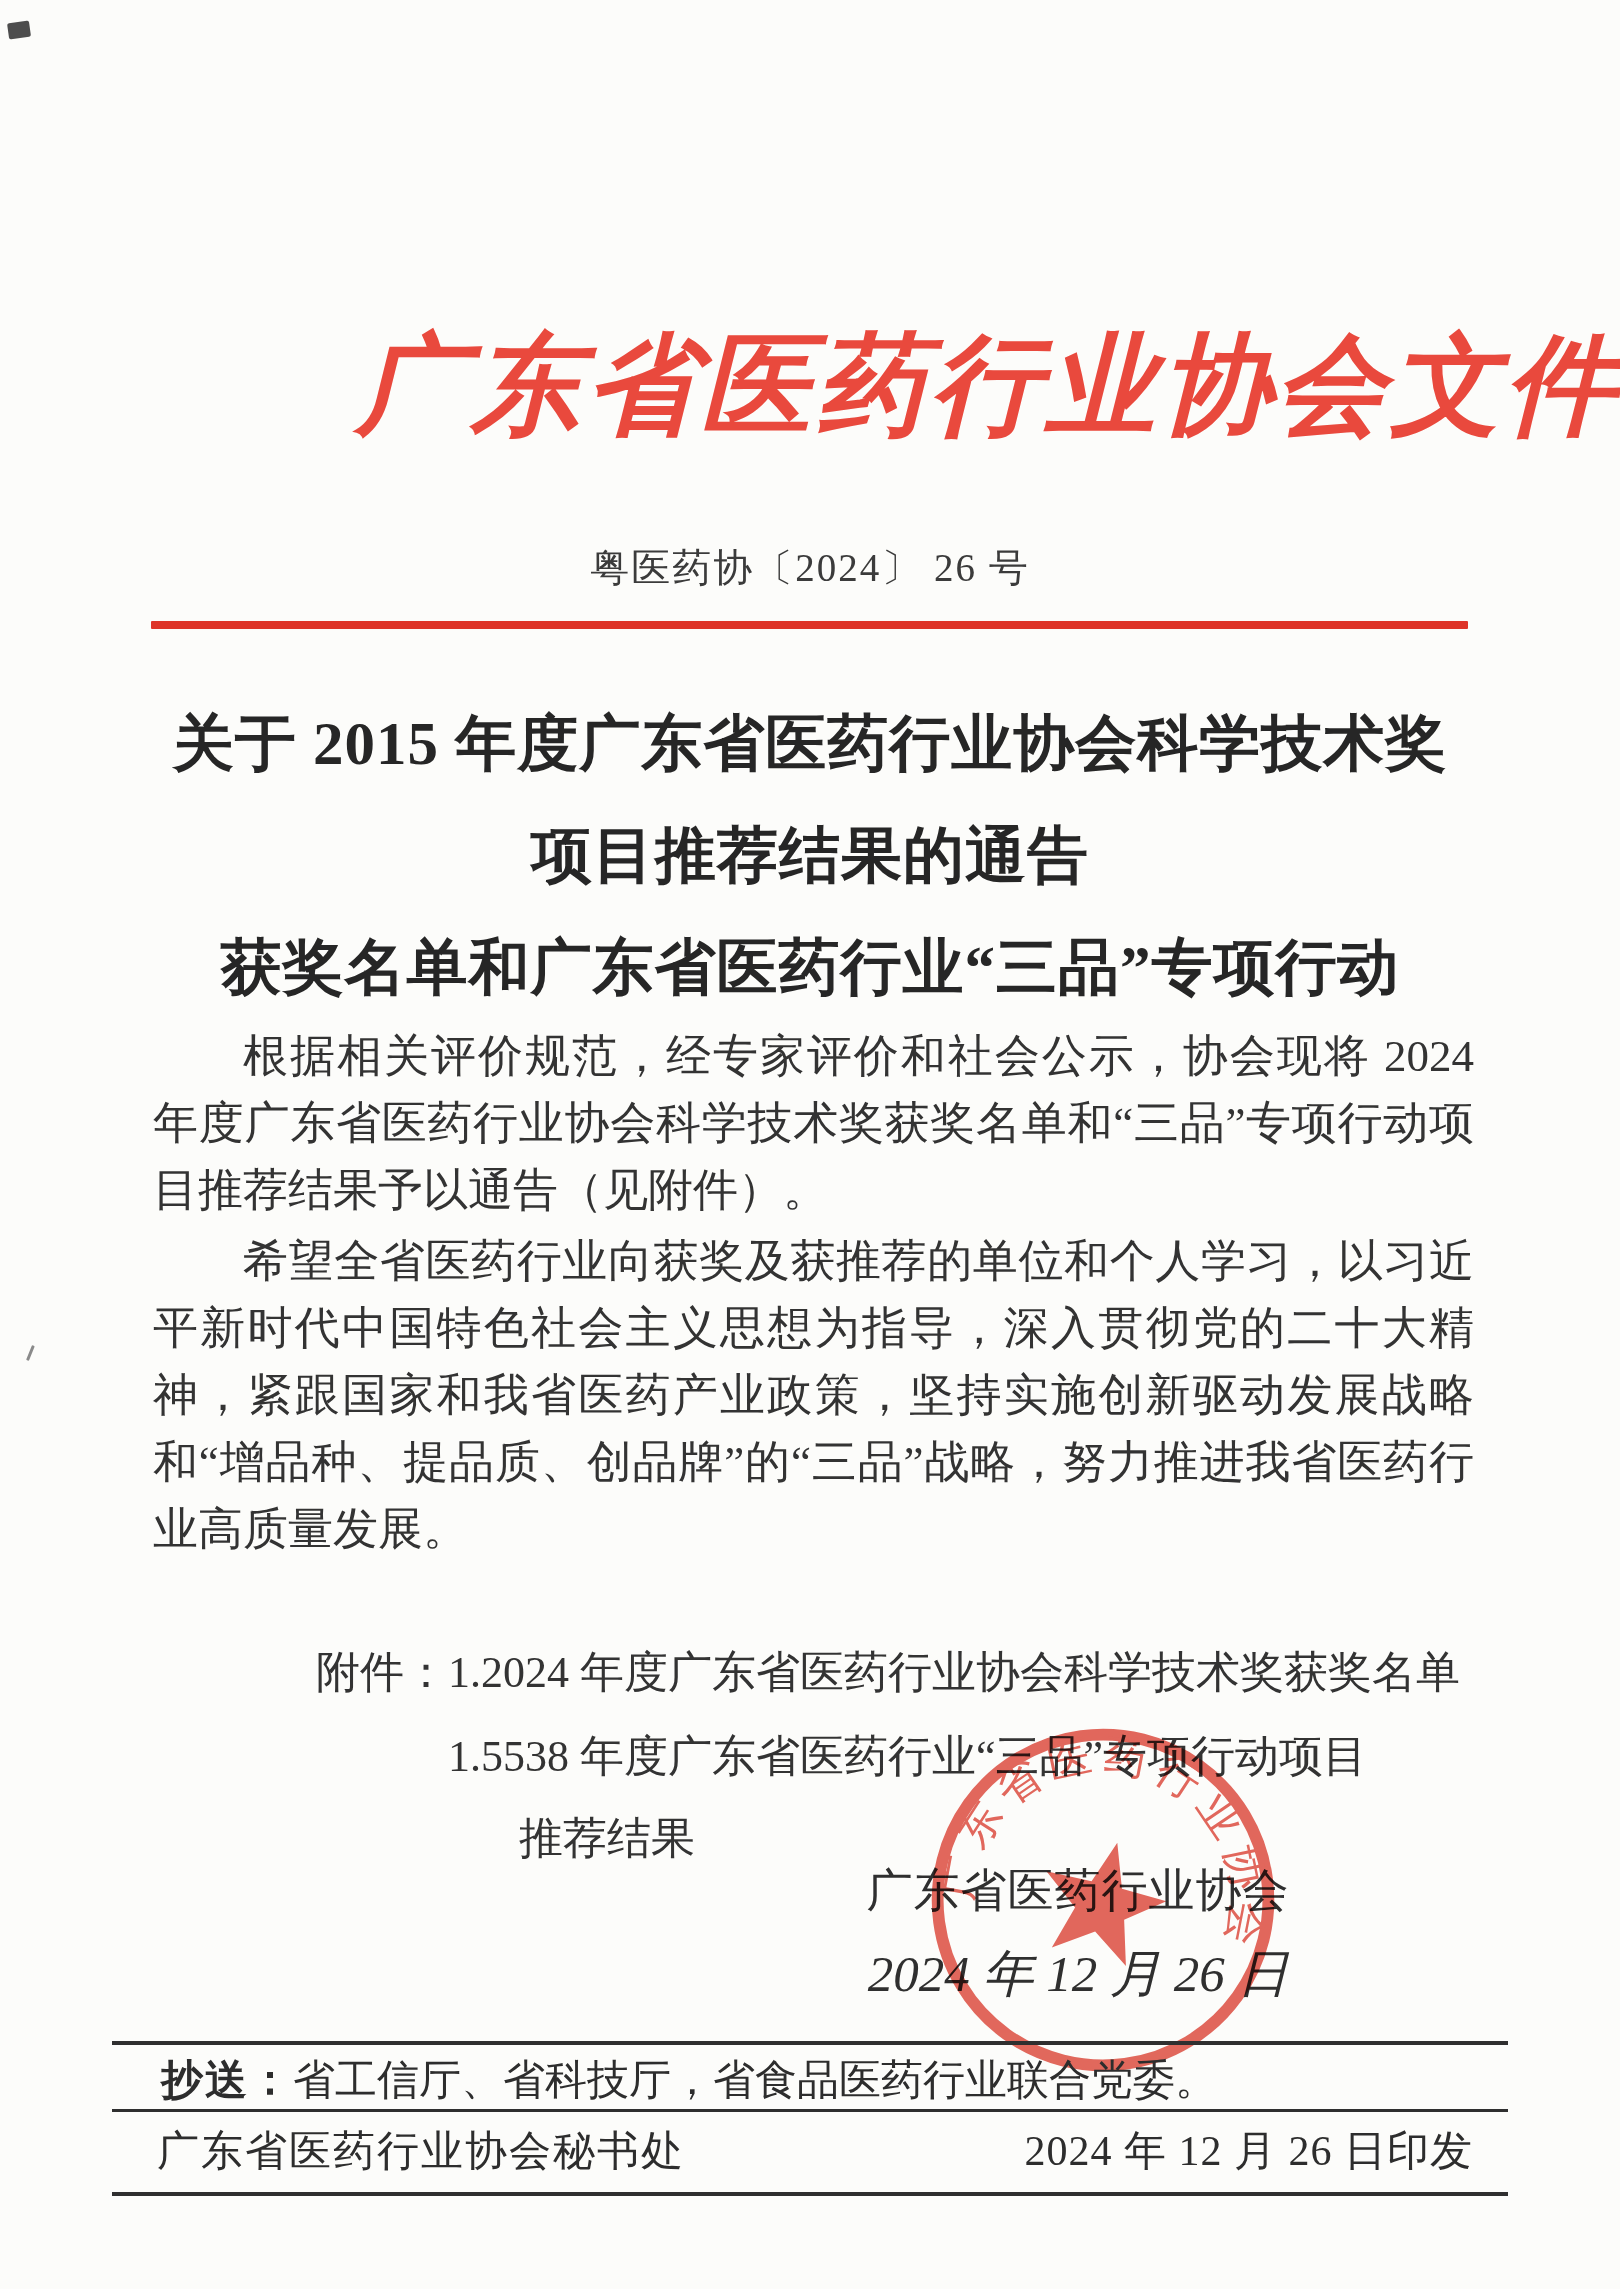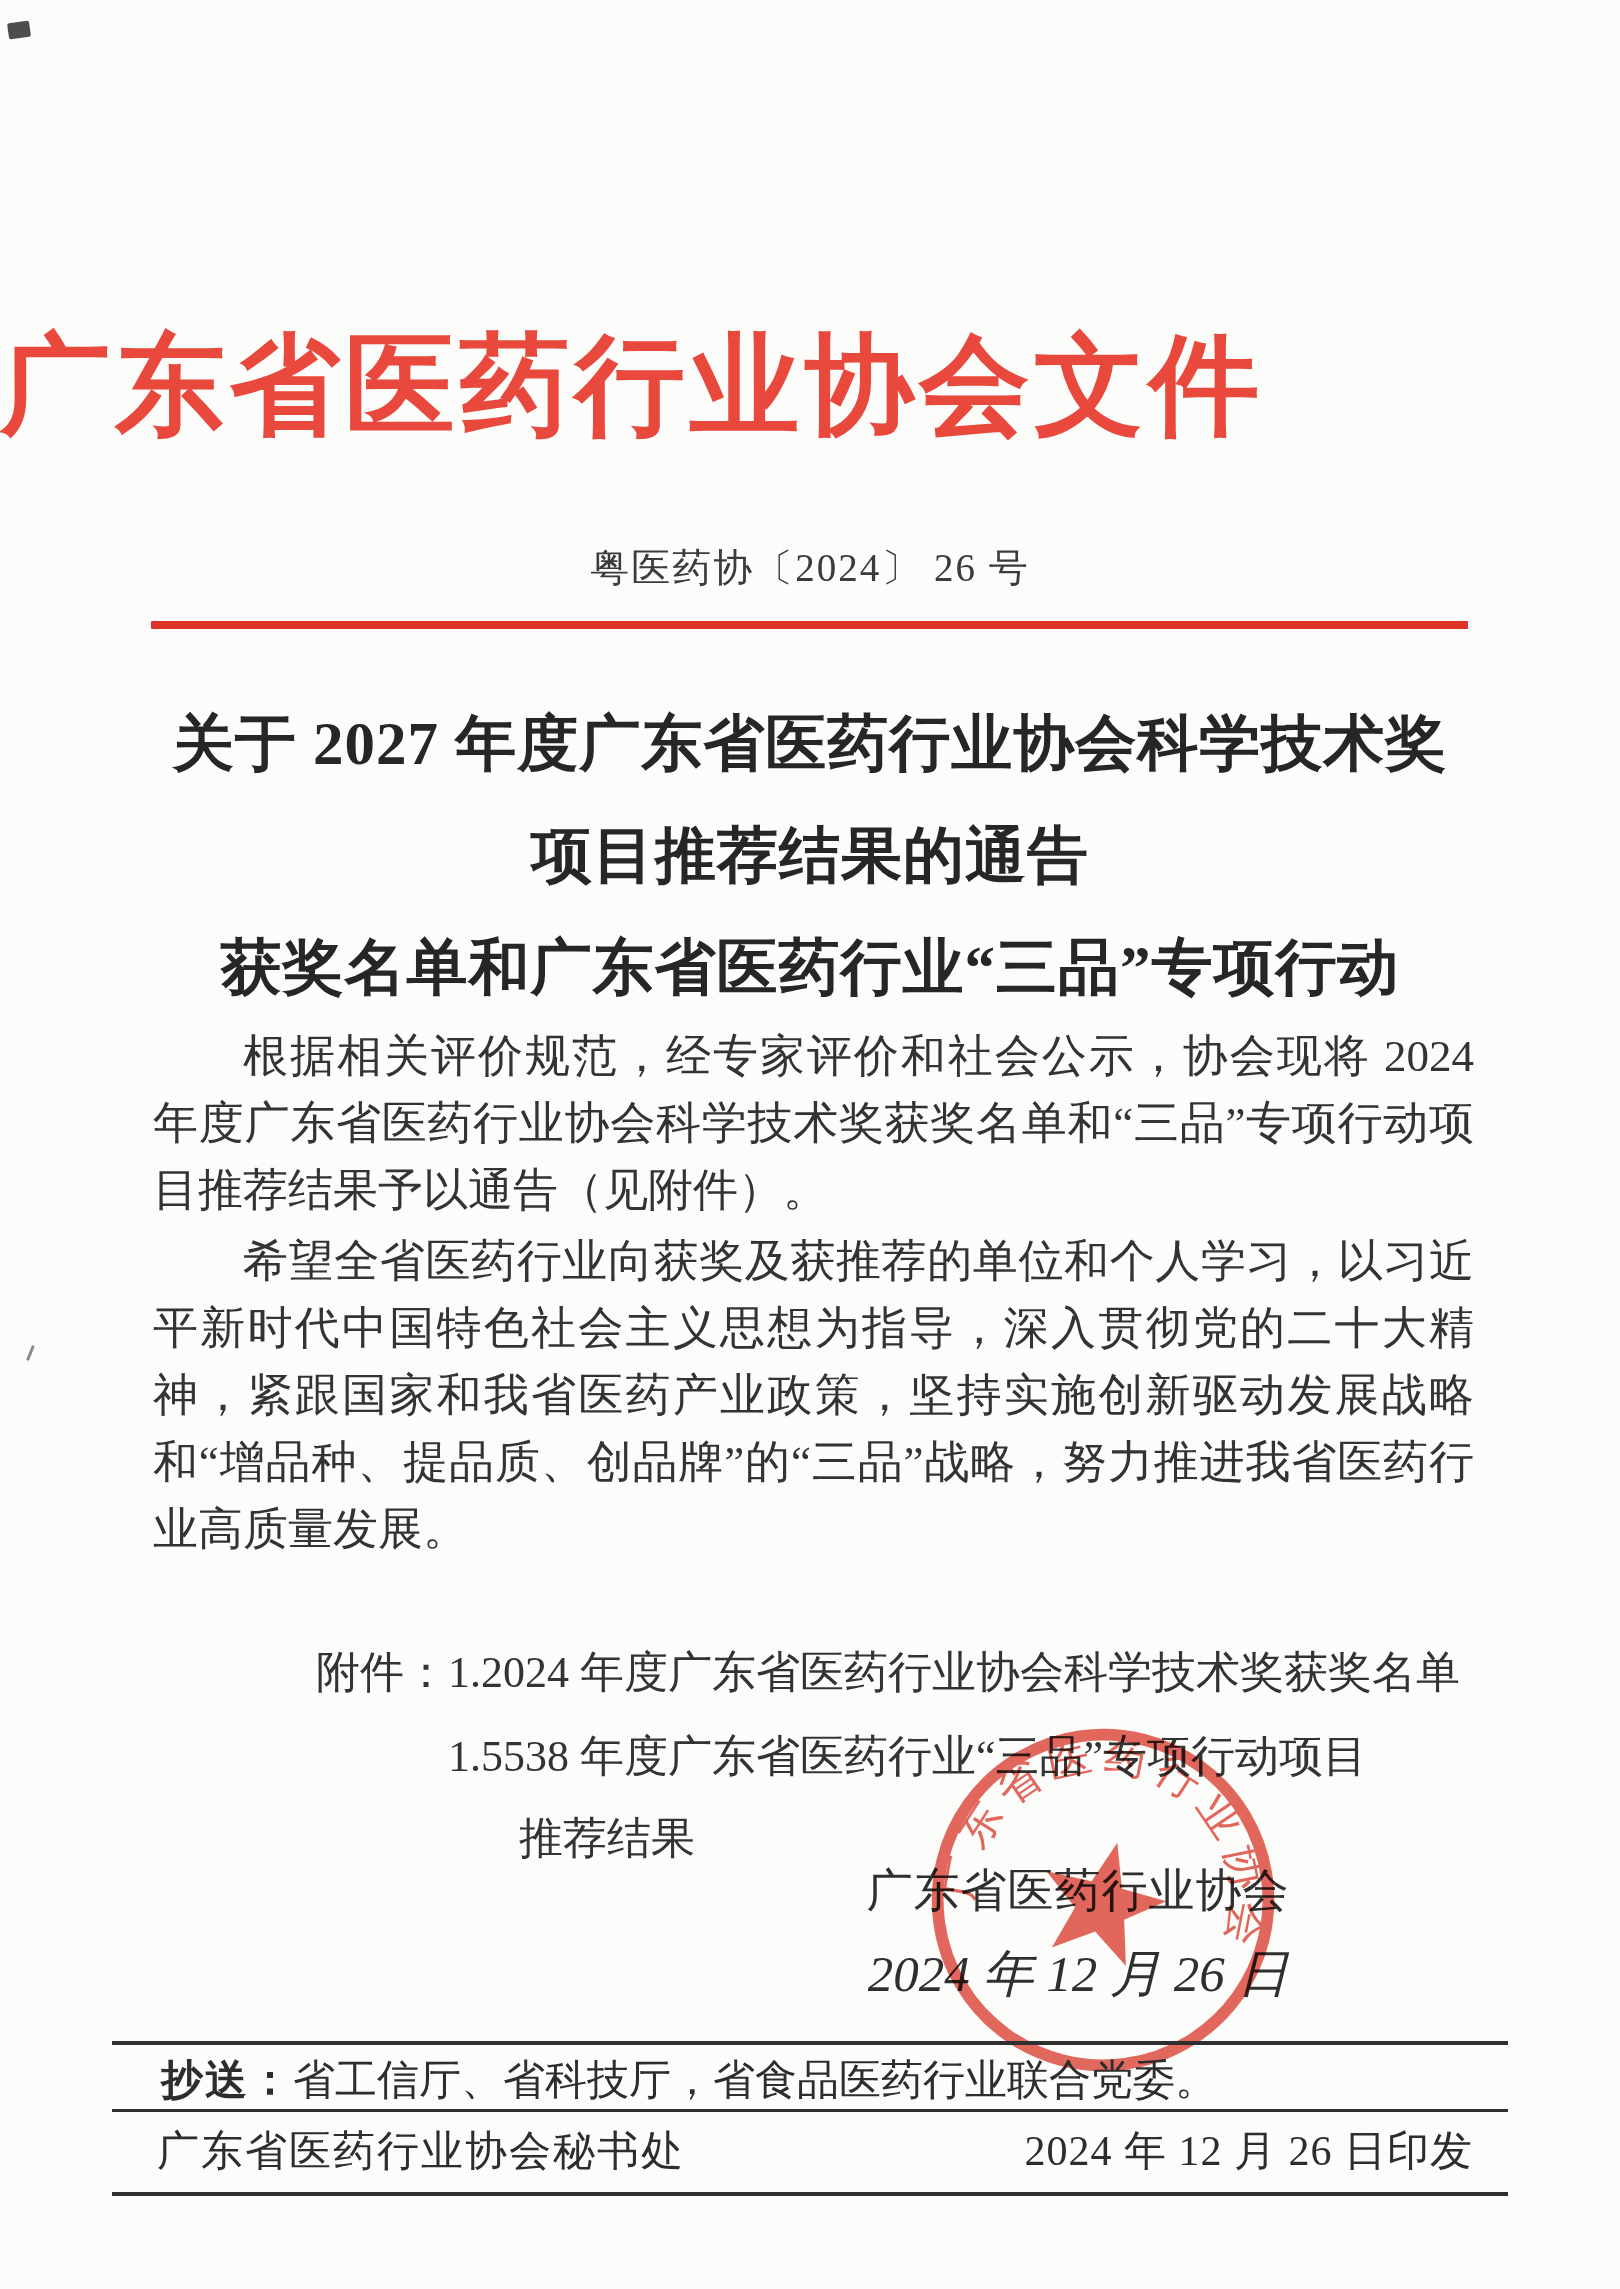--- a/index.html
+++ b/index.html
@@ -15,23 +15,23 @@
   .smudge{
     position:absolute;left:7.8px;top:21.6px;width:21.6px;height:15.7px;
     background:#2e2e2e;border-radius:2px;transform:rotate(-8deg);opacity:.85;
   }
   .tick{
     position:absolute;left:29px;top:1345px;width:2.9px;height:15.7px;
     background:#8a8a8a;transform:rotate(22deg);border-radius:1px;
   }
   .header-title{
     position:absolute;top:312px;left:0;width:100%;
-    text-align:left;
+    text-align:right;
     font-size:110px;font-weight:bold;letter-spacing:4.9px;
-    color:#e9493d;white-space:nowrap;
+    color:#e9493d;white-space:nowrap;font-style:italic;
   }
   .doc-number{
     position:absolute;top:541px;left:0;width:100%;
     text-align:center;font-size:39px;letter-spacing:2px;color:#3b3b3b;
     white-space:nowrap;
   }
   .red-rule{
     position:absolute;top:621px;left:151px;width:1317px;height:7.8px;
     background:#de3428;border-radius:1px;
   }
@@ -86,21 +86,21 @@
   <div class="smudge"></div>
   <div class="tick"></div>
 
   <div class="header-title">广东省医药行业协会文件</div>
 
   <div class="doc-number">粤医药协〔2024〕 26 号</div>
 
   <div class="red-rule"></div>
 
   <div class="doc-title">
-    <div>关于 2027 年度广东省医药行业协会科学技术奖</div>
+    <div>关于 2015 年度广东省医药行业协会科学技术奖</div>
     <div>项目推荐结果的通告</div>
     <div>获奖名单和广东省医药行业“三品”专项行动</div>
   </div>
 
   <div class="body-text">
     <p>根据相关评价规范，经专家评价和社会公示，协会现将 2024 年度广东省医药行业协会科学技术奖获奖名单和“三品”专项行动项目推荐结果予以通告（见附件）。</p>
     <p>希望全省医药行业向获奖及获推荐的单位和个人学习，以习近平新时代中国特色社会主义思想为指导，深入贯彻党的二十大精神，紧跟国家和我省医药产业政策，坚持实施创新驱动发展战略和“增品种、提品质、创品牌”的“三品”战略，努力推进我省医药行业高质量发展。</p>
   </div>
 
   <div class="attachment">

